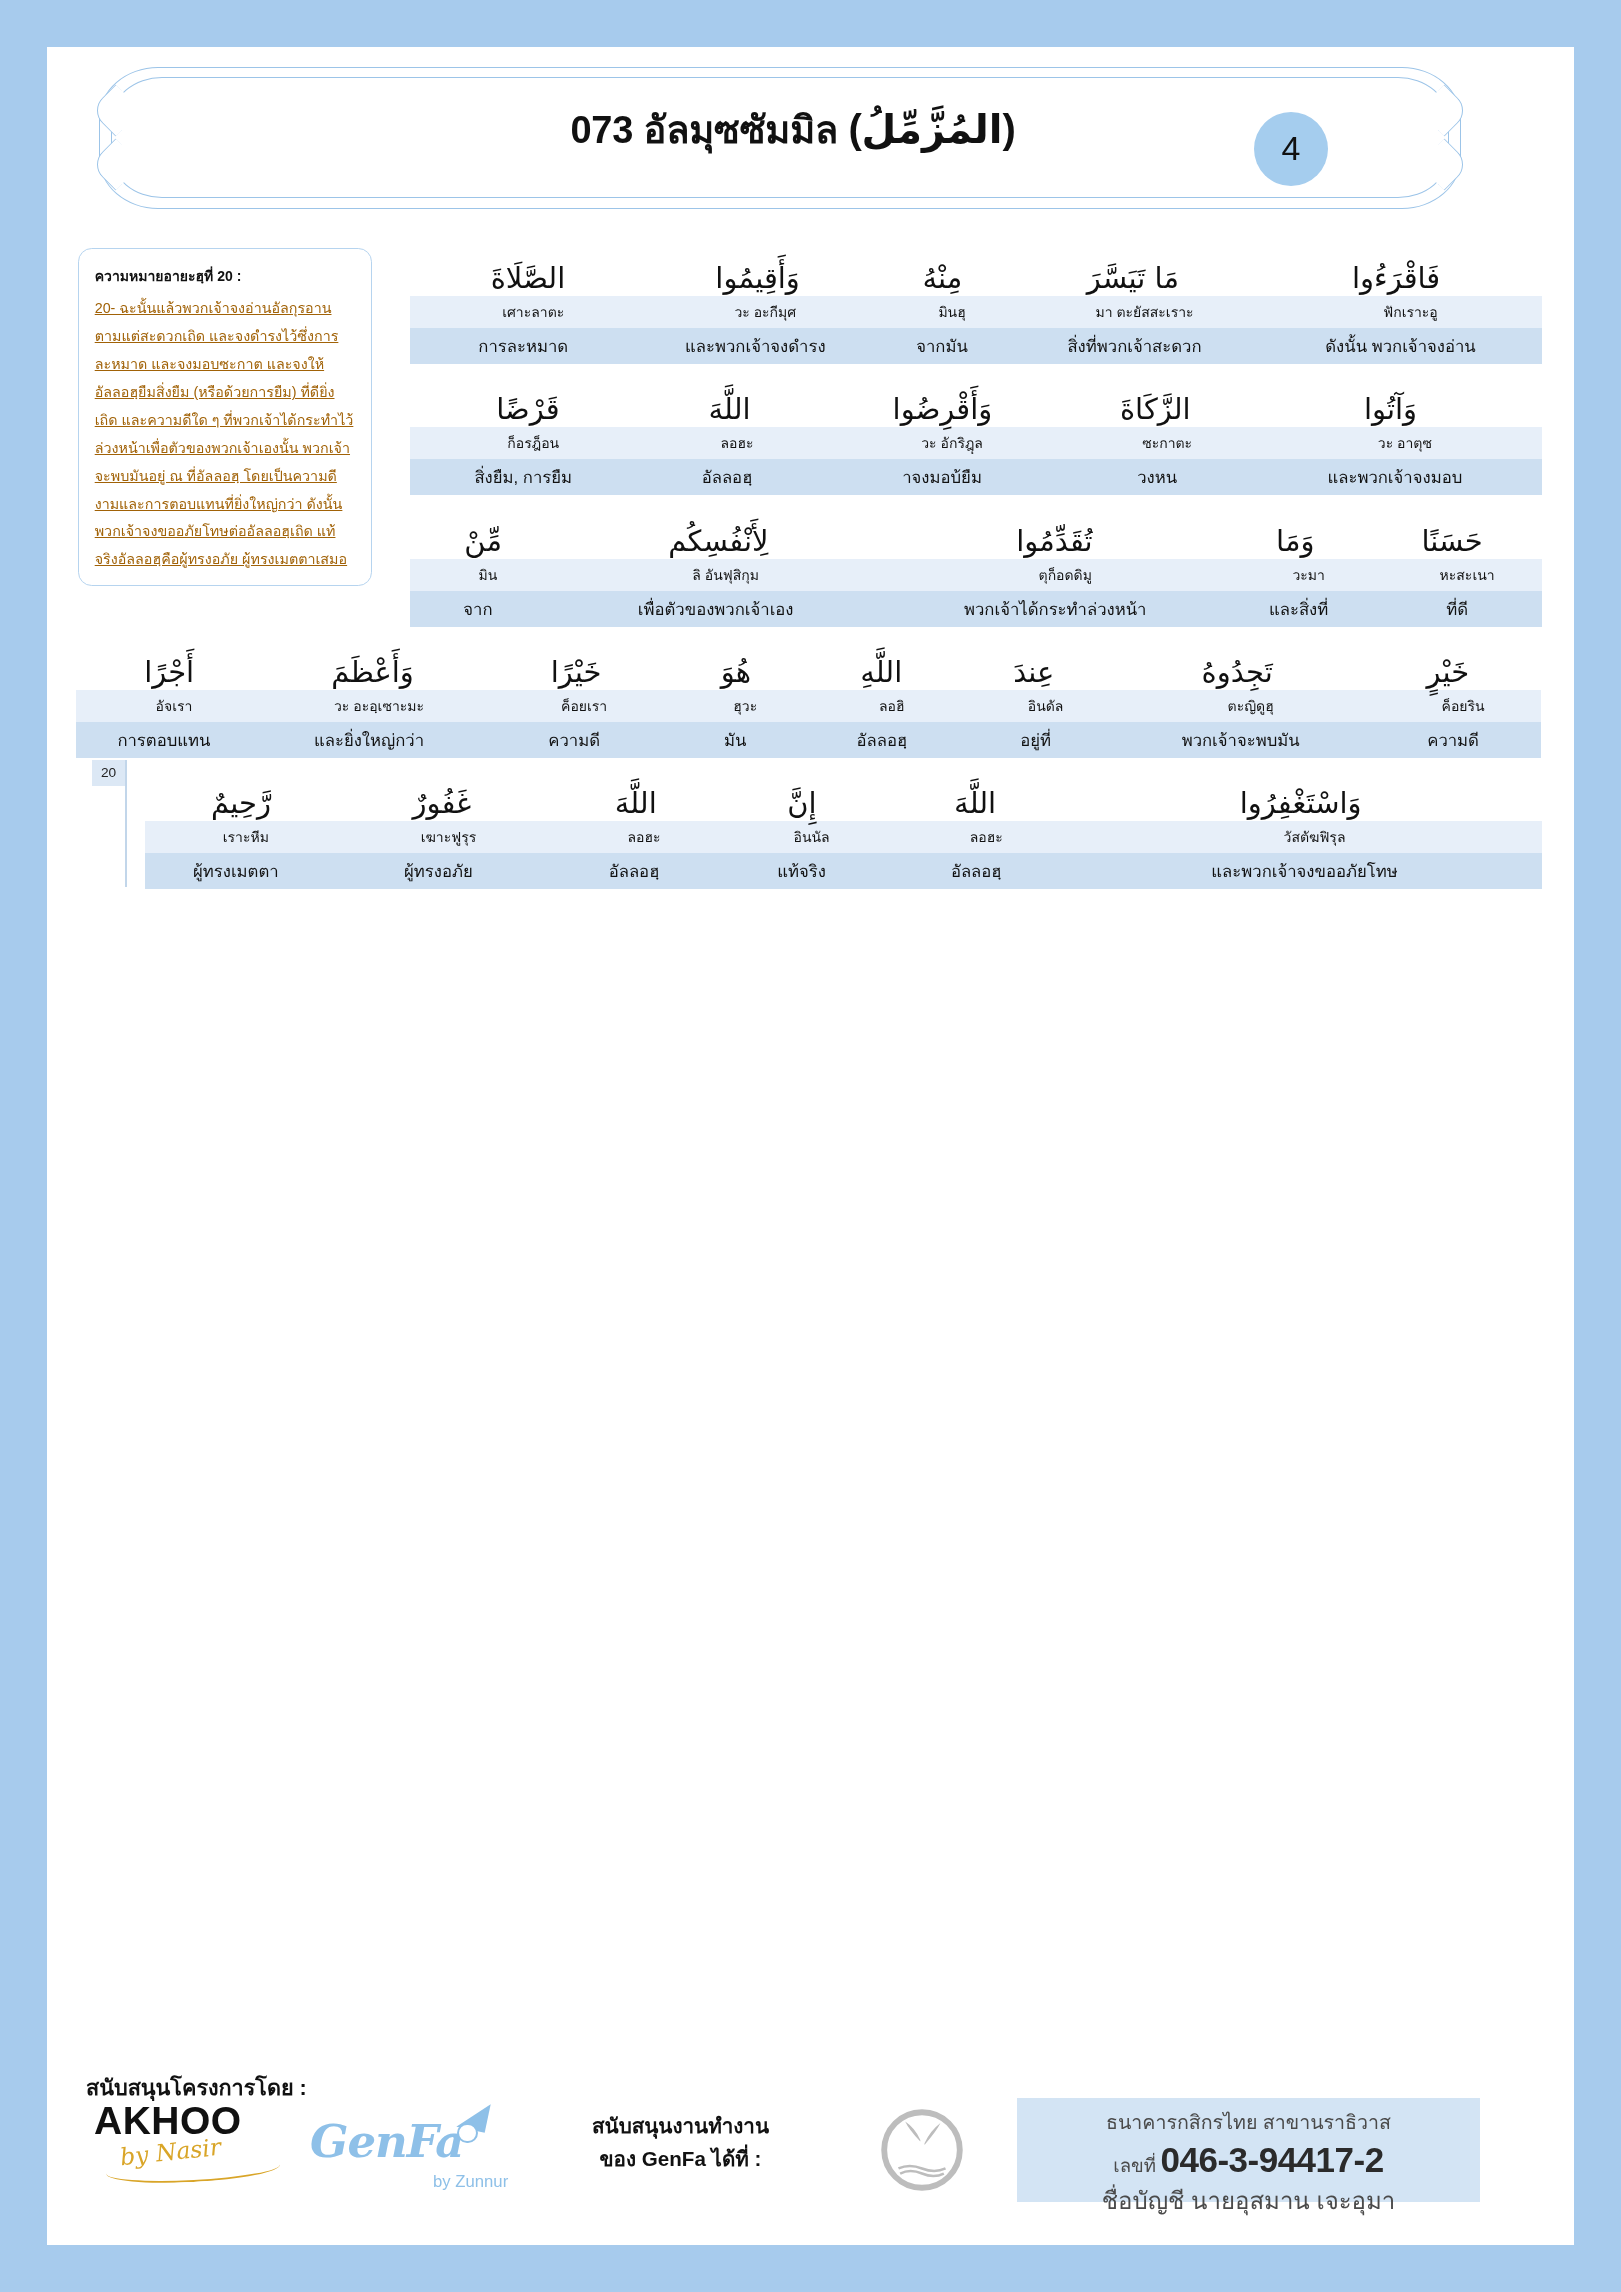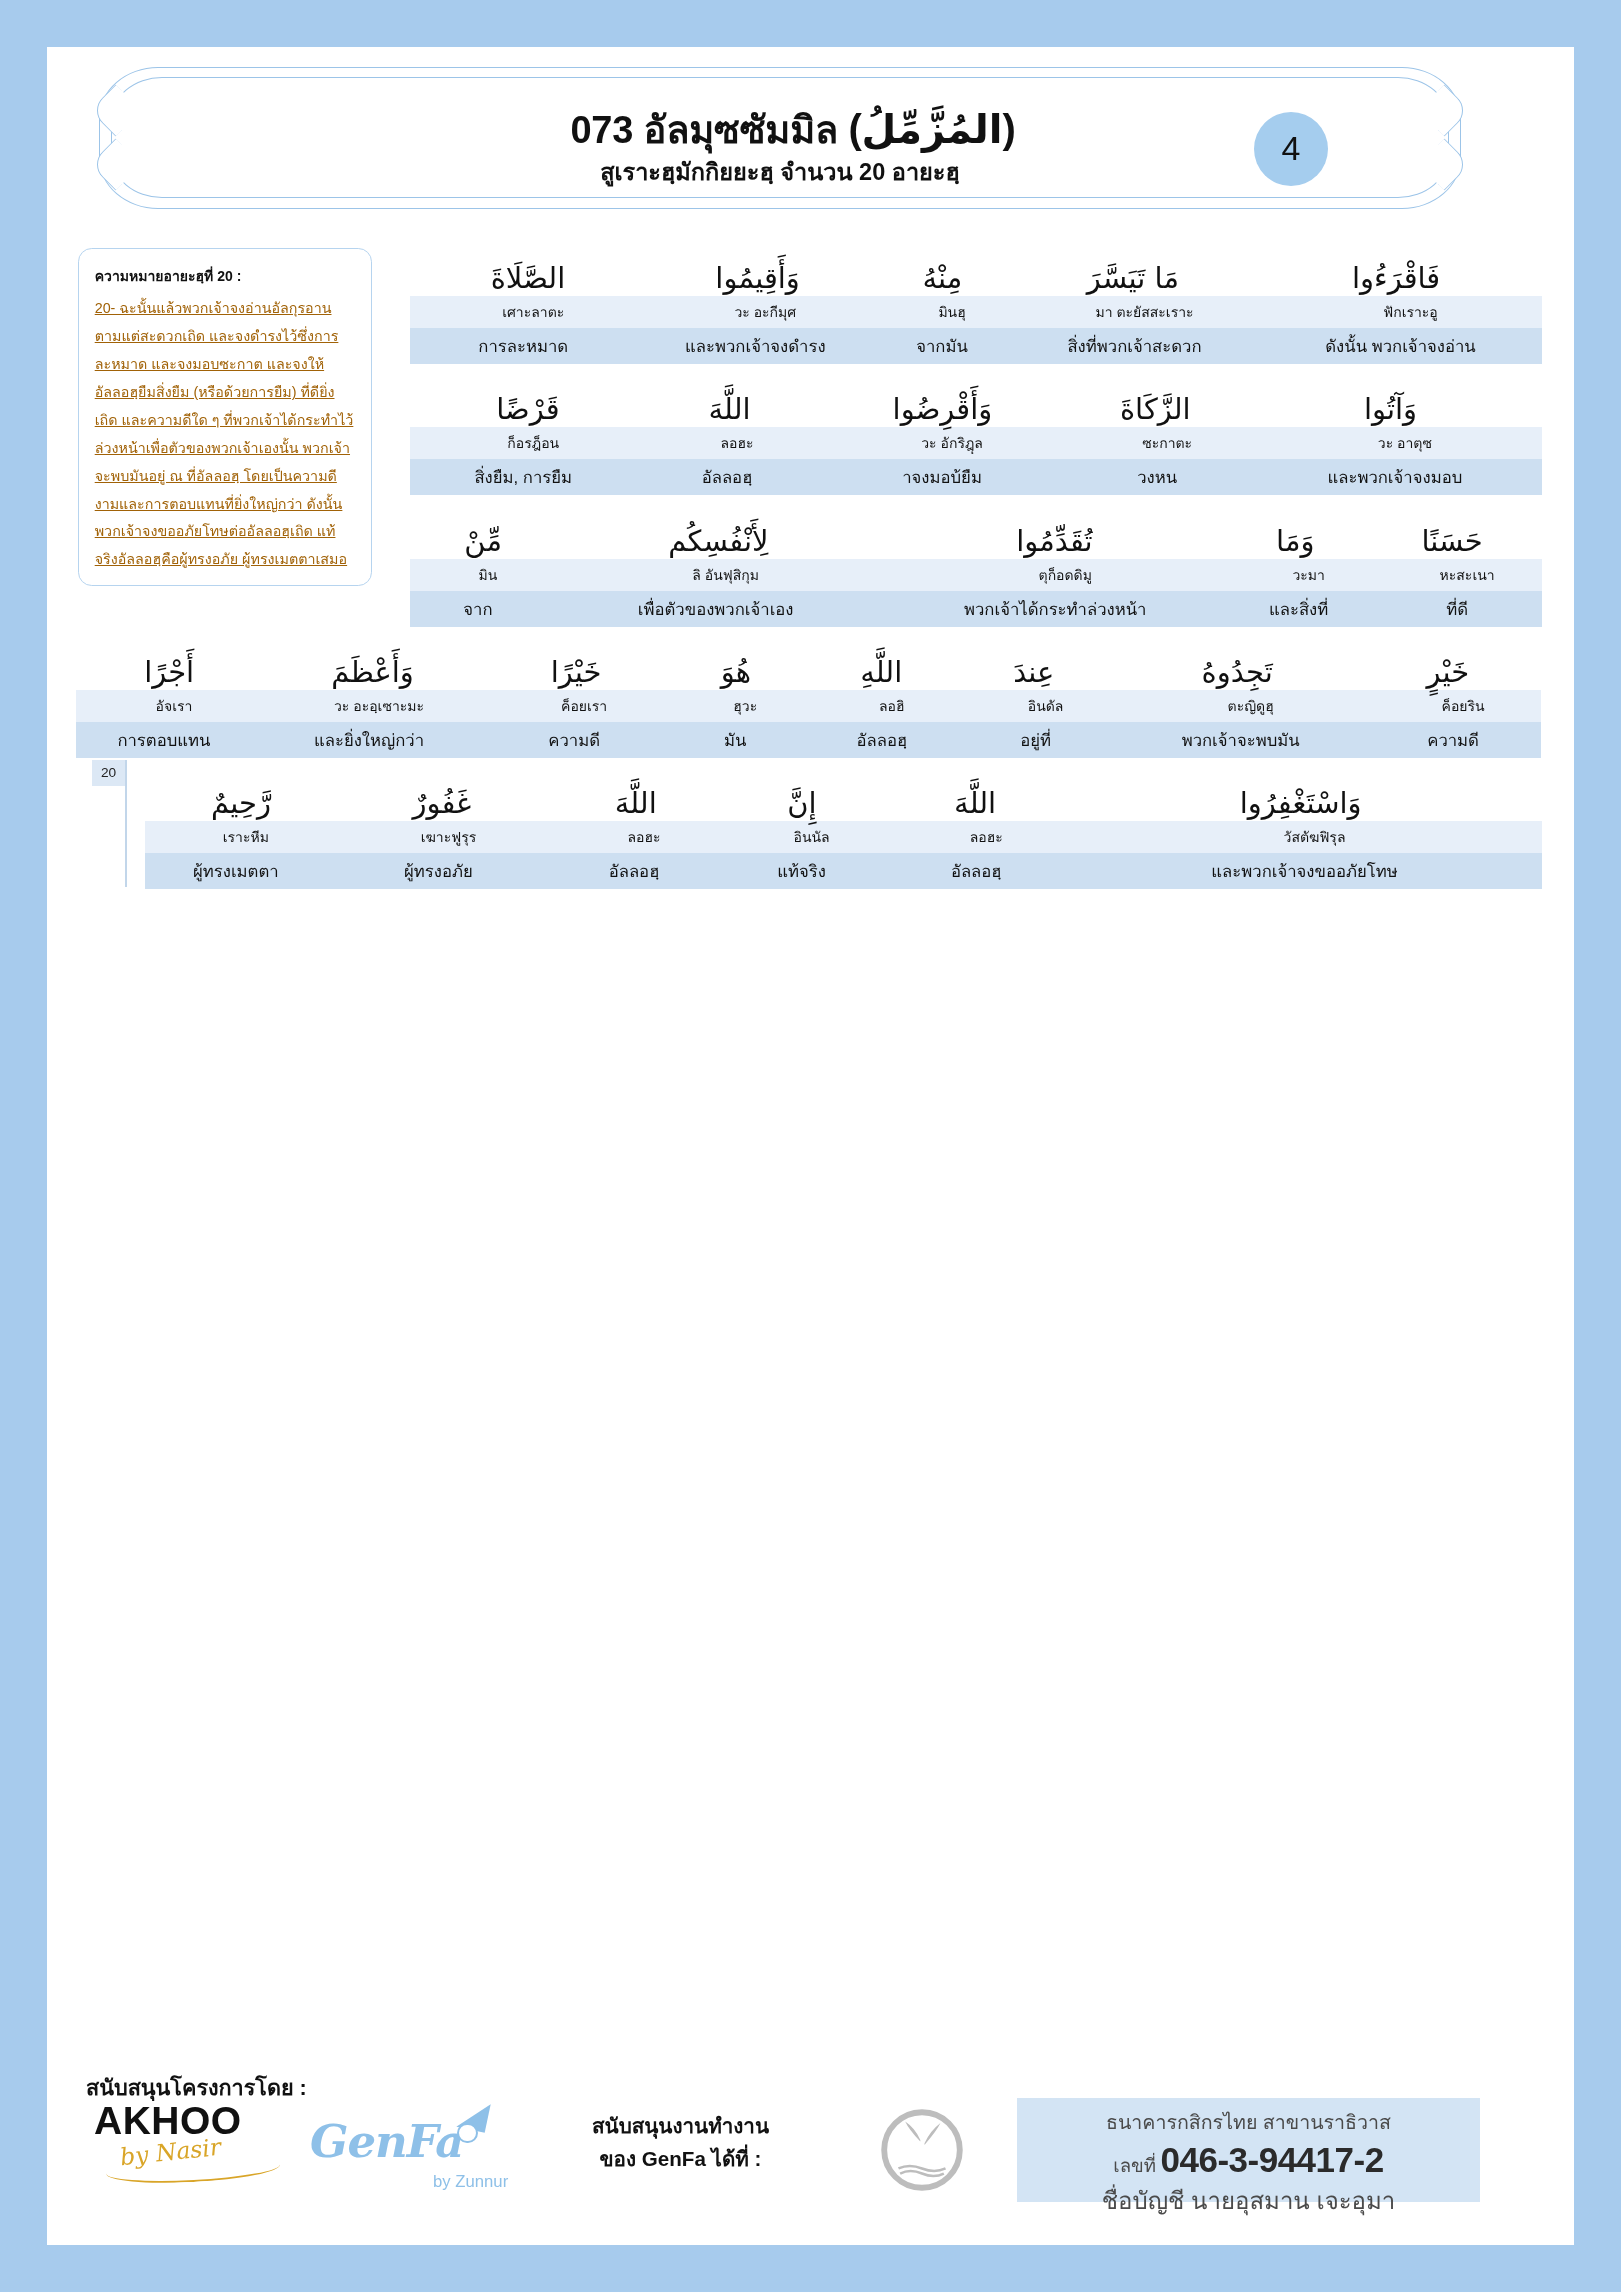--- a/index.html
+++ b/index.html
@@ -282,21 +282,20 @@
     <div class="orn-inner"></div>
     <div class="orn-bump tl"></div>
     <div class="orn-bump tr"></div>
     <div class="orn-bump bl"></div>
     <div class="orn-bump br"></div>
 
     <div class="header-title">
       <span>073 อัลมุซซัมมิล</span>
       <span class="ar">(المُزَّمِّلُ)</span>
     </div>
-    <div class="header-sub">สูเราะฮฺมักกิยยะฮฺ จำนวน 20 อายะฮฺ</div>
     <div class="page-badge">4</div>
   </div>
 
   <div class="note-card">
     <div class="note-title">ความหมายอายะฮฺที่ 20 :</div>
     <div class="note-body">20- ฉะนั้นแล้วพวกเจ้าจงอ่านอัลกุรอานตามแต่สะดวกเถิด และจงดำรงไว้ซึ่งการละหมาด และจงมอบซะกาต และจงให้อัลลอฮฺยืมสิ่งยืม (หรือด้วยการยืม) ที่ดียิ่งเถิด และความดีใด ๆ ที่พวกเจ้าได้กระทำไว้ล่วงหน้าเพื่อตัวของพวกเจ้าเองนั้น พวกเจ้าจะพบมันอยู่ ณ ที่อัลลอฮฺ โดยเป็นความดีงามและการตอบแทนที่ยิ่งใหญ่กว่า ดังนั้น พวกเจ้าจงขออภัยโทษต่ออัลลอฮฺเถิด แท้จริงอัลลอฮฺคือผู้ทรงอภัย ผู้ทรงเมตตาเสมอ</div>
   </div>
 
   <div class="rows" id="rows-host">
       <div class="wrow" style="left: 363px; top: 192px; width: 1132px;">

